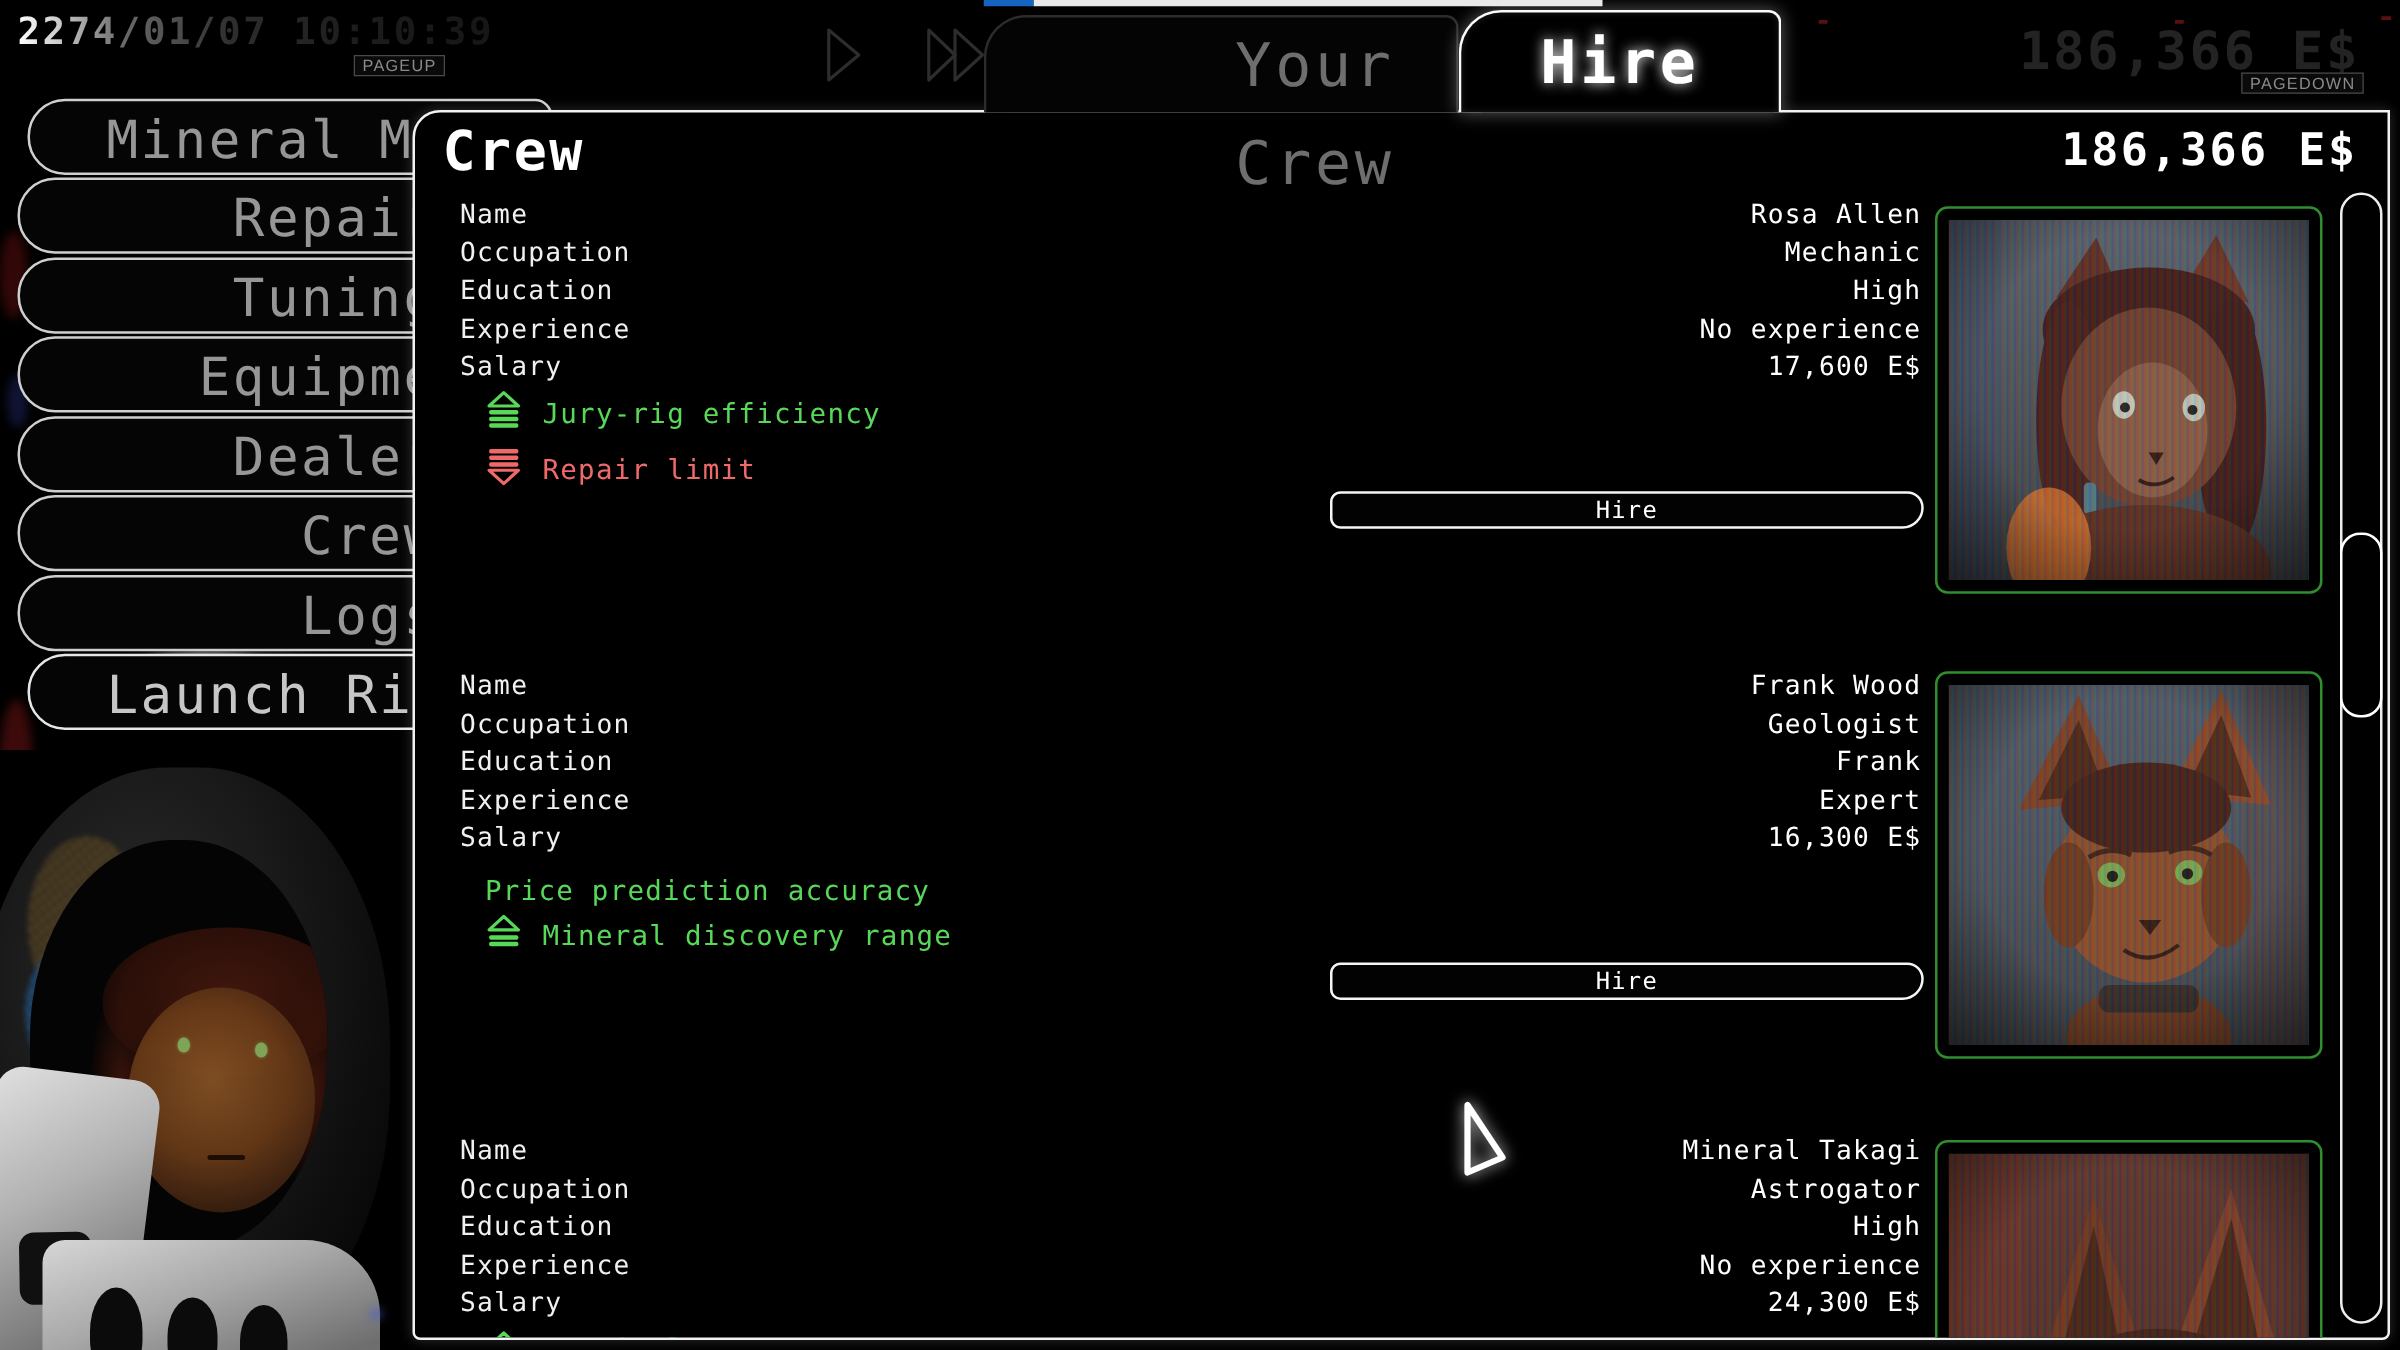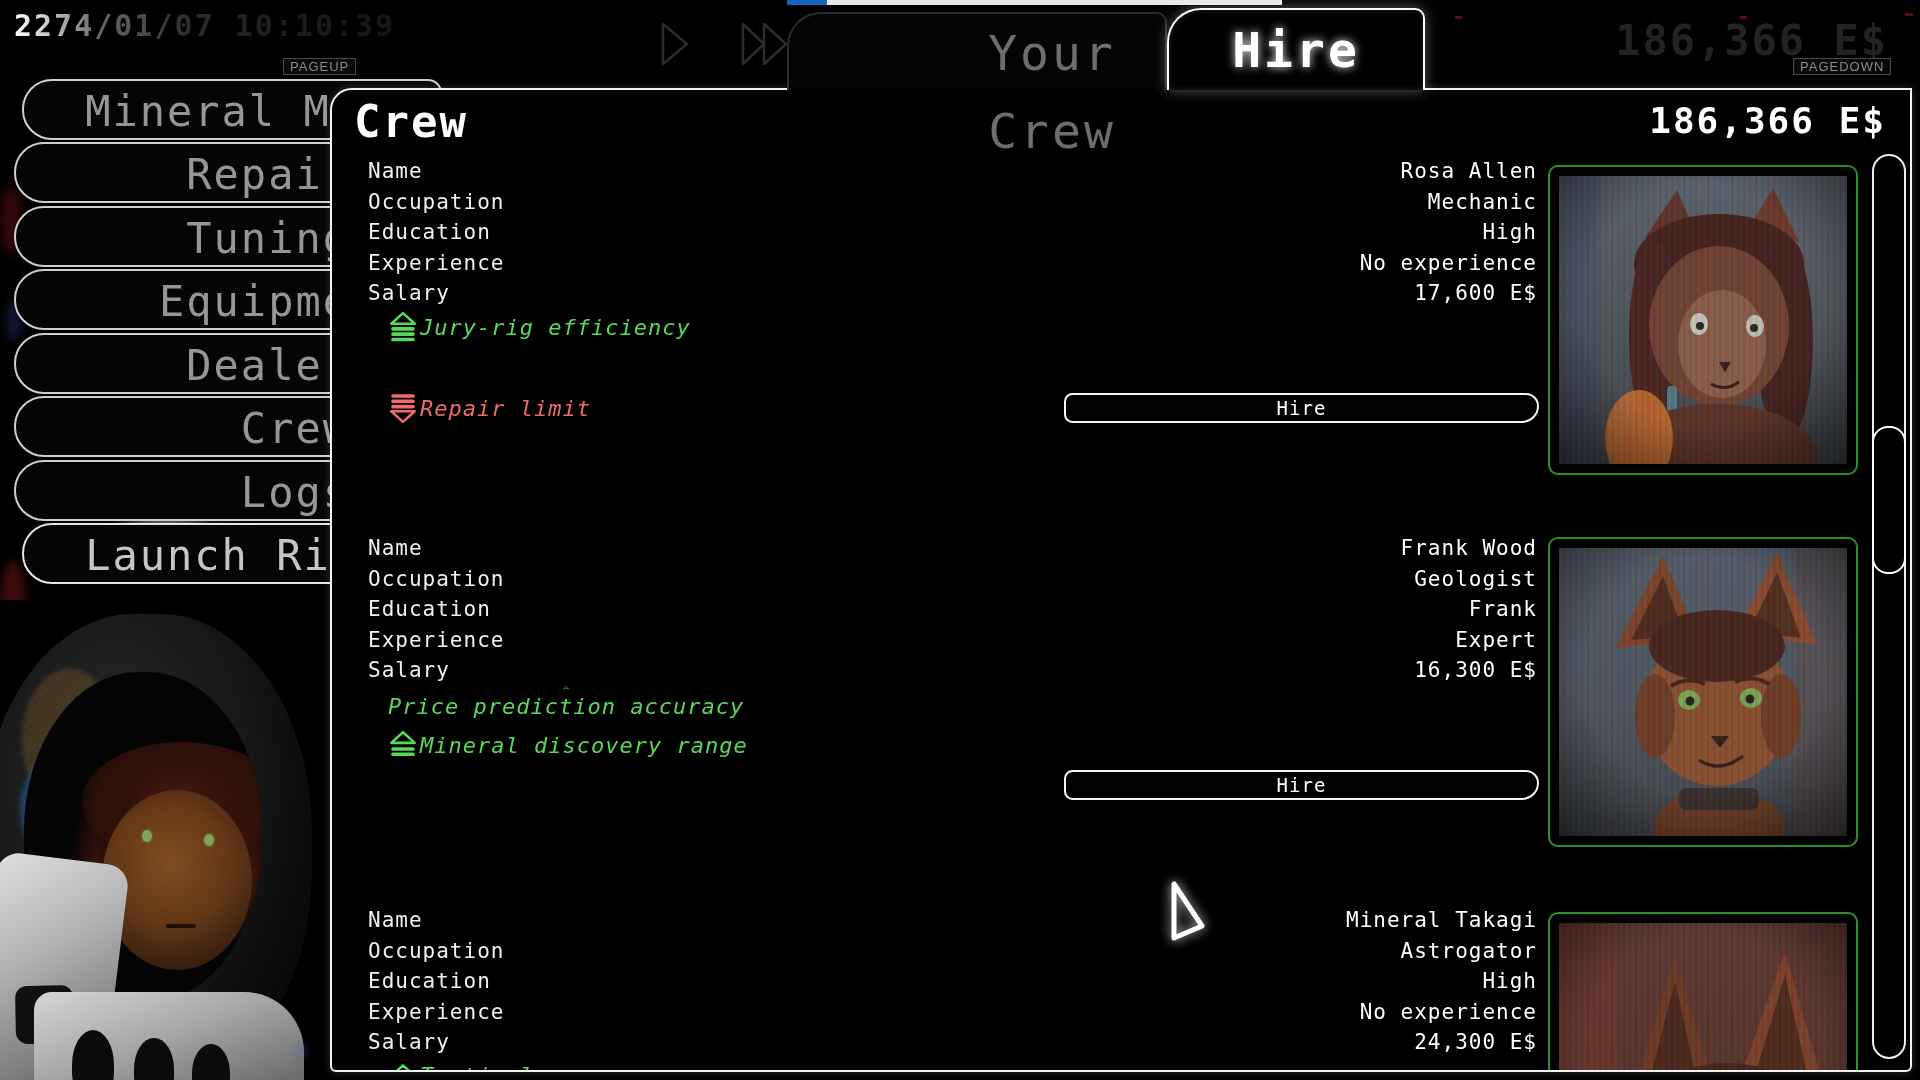--- a/index.html
+++ b/index.html
@@ -89,23 +89,23 @@
   
   #panel{
     left:330px;top:88px;width:1582px;height:984px;background:#000;
     border:2px solid var(--panel-border);border-radius:22px 0 6px 6px;
     box-shadow:0 0 10px rgba(255,255,255,.18);z-index:2;overflow:hidden;
   }
   .panel-title{left:22px;top:6px;font-size:44px;font-weight:bold;color:#fff;letter-spacing:2px;}
   .panel-credits{right:24px;top:10px;font-size:36px;font-weight:bold;color:#fff;letter-spacing:2px;}
   .flabels{left:36px;font-size:21px;line-height:30.5px;color:#f0f0f0;letter-spacing:1px;}
   .fvals{right:373px;font-size:21px;line-height:30.5px;color:#ffffff;text-align:right;letter-spacing:1px;white-space:nowrap;}
-  .trait{height:34px;left:56px;display:flex;align-items:center;gap:2px;font-size:22px;letter-spacing:1px;white-space:nowrap;font-style:italic;}
+  .trait{height:34px;left:56px;display:flex;align-items:flex-end;gap:16px;font-size:22px;letter-spacing:1px;white-space:nowrap;}
   .trait.good{color:var(--accent-green);}
-  .trait.bad{color:var(--accent-red);margin-top:36px;}
+  .trait.bad{color:var(--accent-red);}
   .trait svg{display:block;}
   .hirebtn{
     left:732px;width:475px;height:30px;background:#020202;border:2px solid #f5f5f5;
     border-radius:13px 20px 26px 13px;color:#fff;font-size:19px;letter-spacing:1px;
     display:flex;align-items:center;justify-content:center;cursor:pointer;
   }
   .portrait{
     left:1216px;width:310px;height:310px;background:#000;
     border:2px solid var(--portrait-border);border-radius:10px;padding:9px;
   }
@@ -130,21 +130,21 @@
   <div class="abs dome"></div>
   <div class="abs dome-glint"></div>
 
   <div class="abs topstrip-blue"></div>
   <div class="abs topstrip-white"></div>
   <div class="abs redspeck" style="left:1455px;top:16px;width:7px;"></div>
   <div class="abs redspeck" style="left:1740px;top:16px;width:7px;"></div>
   <div class="abs redspeck" style="left:1905px;top:13px;width:8px;"></div>
 
   <div class="abs datetime">2274/01/07 10:10:39</div>
-  <div class="abs keybadge" style="left:283px;top:58px;">PAGEUP</div>
+  <div class="abs keybadge" style="left:283px;top:44px;">PAGEUP</div>
 
   <svg class="abs" style="left:660px;top:22px;" width="30" height="44" viewBox="0 0 30 44">
     <path class="media-icon" d="M3,2 L27,22 L3,42 Z" stroke-linejoin="round"></path>
   </svg>
   <svg class="abs" style="left:740px;top:22px;" width="50" height="44" viewBox="0 0 50 44">
     <path class="media-icon" d="M3,2 L24,22 L3,42 Z" stroke-linejoin="round"></path>
     <path class="media-icon" d="M24,2 L46,22 L24,42 Z" stroke-linejoin="round"></path>
   </svg>
 
   <div class="abs toptab" style="left:787px;top:12px;width:380px;height:78px;line-height:78px;padding-left:150px;">

